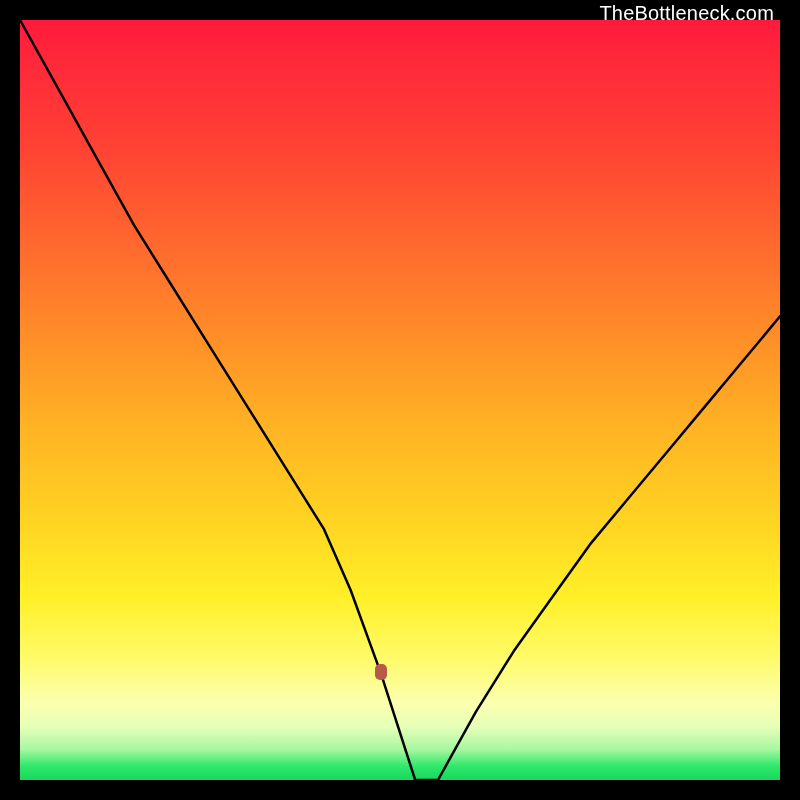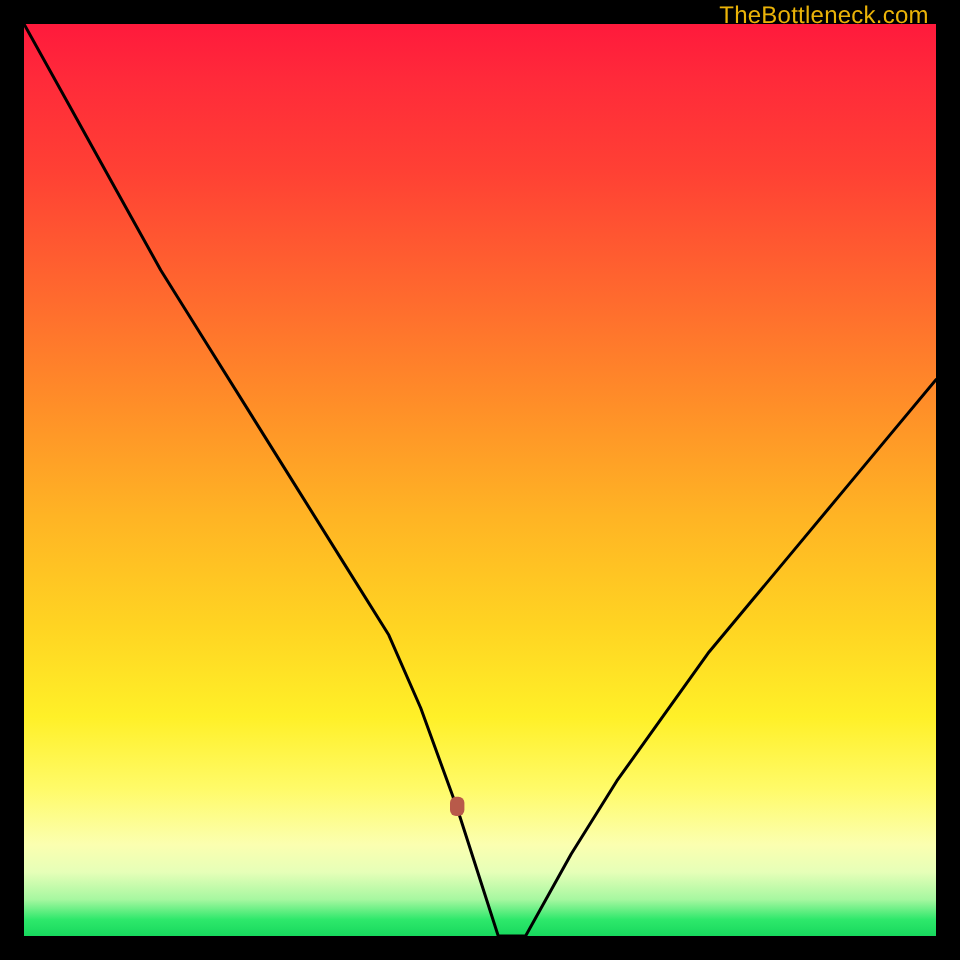--- a/index.html
+++ b/index.html
@@ -39,21 +39,21 @@
       #e6ffb8 93%,
       #a6f7a0 96%,
       #2ee86b 98.2%,
       #17d85d 100%
     );
   }
   .watermark {
     position: absolute;
     top: 2px;
     right: 26px;
-    color: #eab308;
+    color: #ffffff;
     font-size: 20px;
     font-weight: 500;
     letter-spacing: 0.2px;
     user-select: none;
   }
   .curve-svg {
     position: absolute;
     left: 0;
     top: 0;
     width: 760px;

